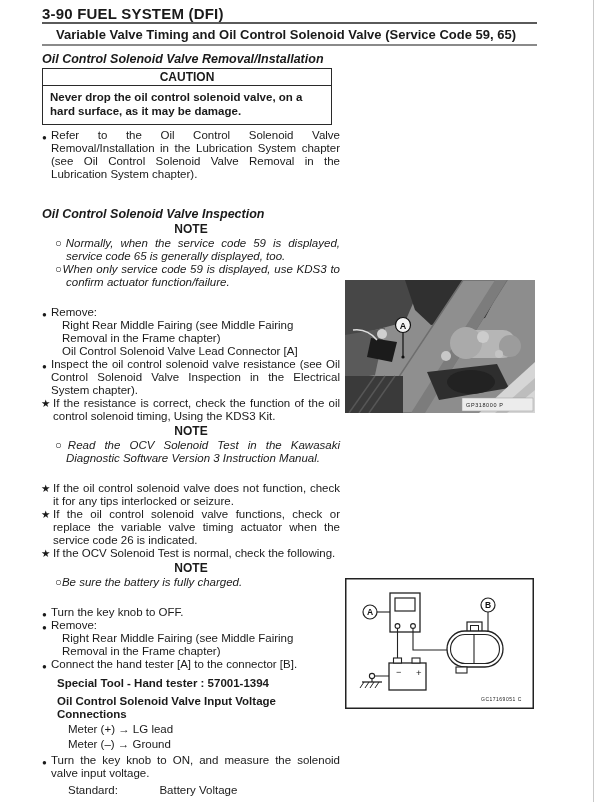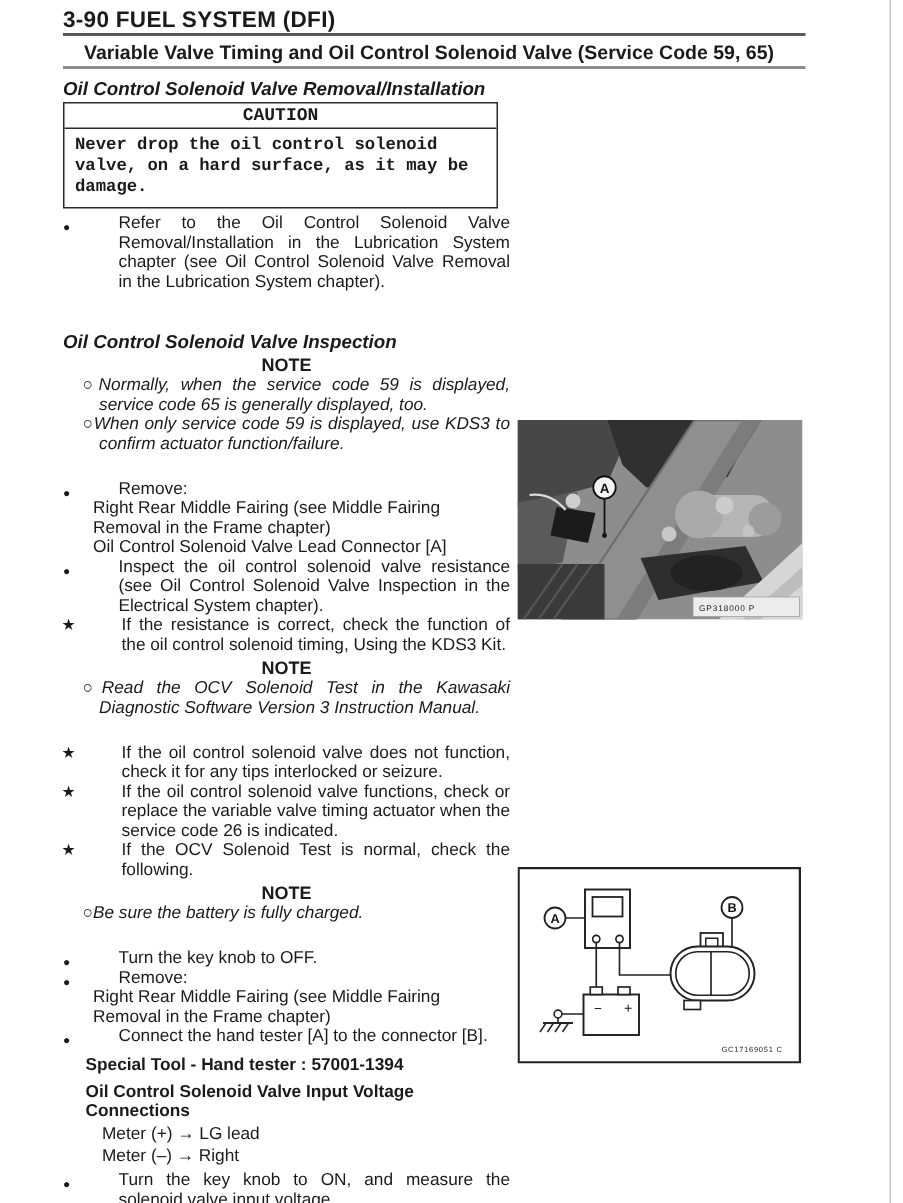--- a/index.html
+++ b/index.html
@@ -10,28 +10,28 @@
   
   #hdr-title{position:absolute;left:42px;top:5px;font-size:15px;font-weight:bold;letter-spacing:0.2px;}
   #rule1{position:absolute;left:42px;top:22px;width:495px;height:2px;background:#5a5a5a;}
   #sec-title{position:absolute;left:42px;top:27px;width:500px;font-size:13px;font-weight:bold;margin-left:14px;}
   #rule2{position:absolute;left:42px;top:44px;width:495px;height:2px;background:#8a8a8a;}
 
   
   #col{position:absolute;left:42px;top:52px;width:298px;font-size:11.5px;line-height:13px;}
   .h-it{font-weight:bold;font-style:italic;font-size:12.5px;line-height:14px;margin:0 0 2px 0;}
   .h-it.later{margin-top:26px;}
-  .caution{border:1.5px solid #2a2a2a;width:288px;margin:2px 0 4px 0;font-family:Liberation Mono, monospace;}
+  .caution{border:1.5px solid #2a2a2a;width:288px;margin:2px 0 4px 0;}
   .caution-title{text-align:center;font-weight:bold;font-size:12px;padding:2px 0 1px 0;border-bottom:1.5px solid #2a2a2a;}
   .caution-body{font-weight:bold;padding:4px 7px 6px 7px;line-height:14px;}
   .li{position:relative;padding-left:9px;}
   .li .mk{position:absolute;left:0;top:2px;font-size:8px;}
   .li.star{padding-left:11px;}
   .li.star .mk{top:0;left:-1px;font-size:10.5px;}
-  .tx{text-align:justify;margin-left:28px;}
+  .tx{text-align:justify;}
   .sub{padding-left:11px;text-align:left;}
   .note{margin:2px 0 17px 0;}
   .note-title{text-align:center;font-weight:bold;font-size:12px;margin:1px 0 1px 0;}
   .note-item{font-style:italic;padding-left:24px;text-indent:-11px;text-align:justify;}
   .tool{font-weight:bold;padding-left:15px;margin:6px 0 5px 0;}
   .spec{margin:4px 0 3px 0;}
   .spec-title{font-weight:bold;padding-left:15px;}
   .spec-line{font-weight:normal;padding-left:26px;margin-top:2px;white-space:pre-wrap;}
 
   
@@ -110,21 +110,21 @@
         <div class="sub">Right Rear Middle Fairing (see Middle Fairing Removal in the Frame chapter)</div>
       </div>
       <div class="li bullet">
         <span class="mk">●</span>
         <div class="tx">Connect the hand tester [A] to the connector [B].</div>
       </div>
       <div class="tool">Special Tool - Hand tester : 57001-1394</div>
       <div class="spec">
         <div class="spec-title">Oil Control Solenoid Valve Input Voltage Connections</div>
         <div class="spec-line">Meter (+) → LG lead</div>
-        <div class="spec-line">Meter (–) → Right</div>
+        <div class="spec-line">Meter (–) → Ground</div>
       </div>
       <div class="li bullet">
         <span class="mk">●</span>
         <div class="tx">Turn the key knob to ON, and measure the solenoid valve input voltage.</div>
       </div>
       <div class="spec">
         <div class="spec-line">Standard:             Battery Voltage</div>
       </div>
     </div>
 

